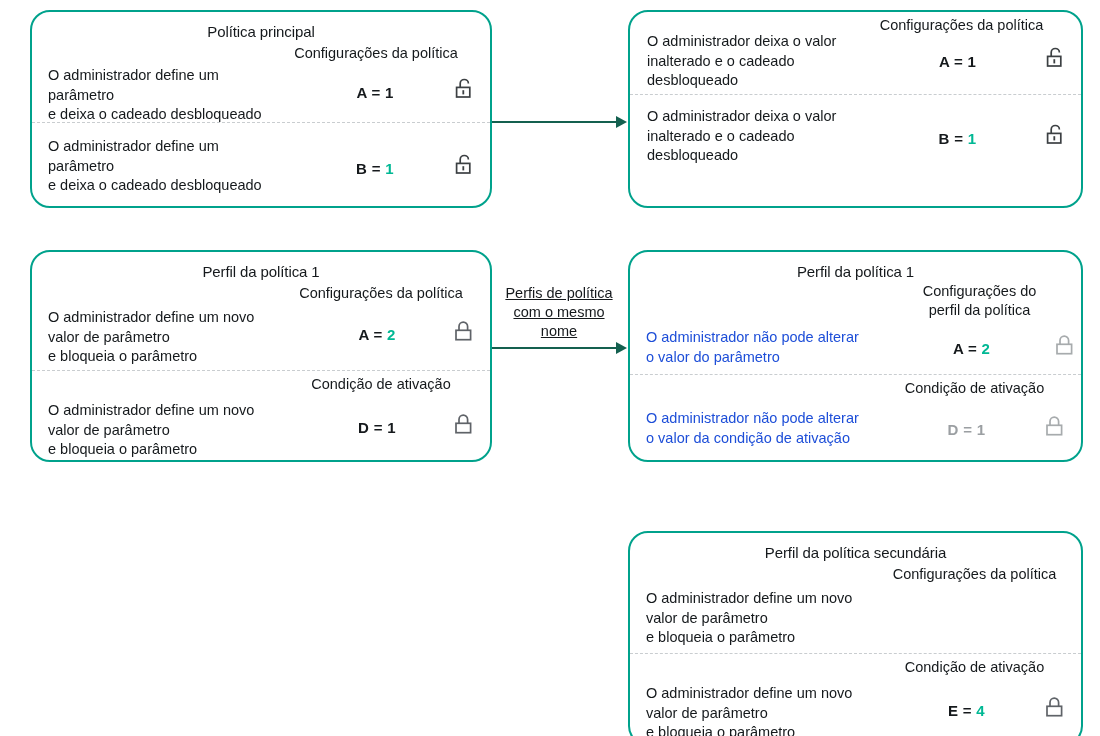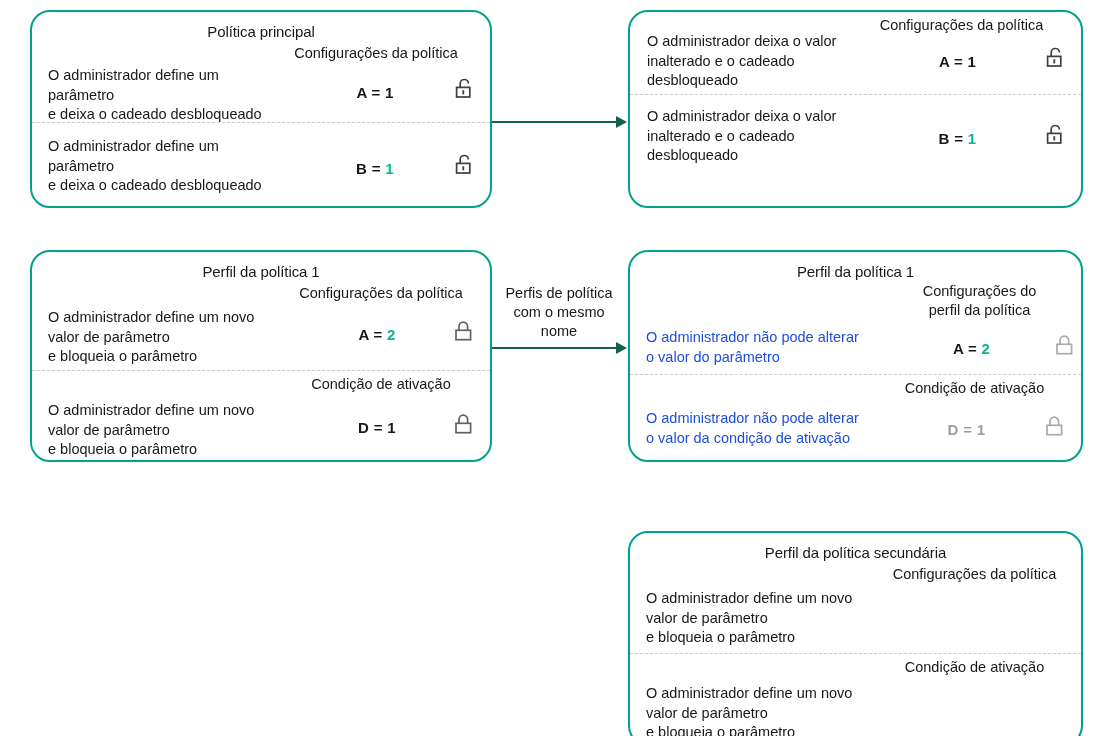--- a/index.html
+++ b/index.html
@@ -295,28 +295,37 @@
           <div class="row-group-label">Configurações da política</div>
         </div>
       </div>
 
       <div class="row" style="height:92px;padding-top:4px;">
         <div class="row-desc" style="width:248px;padding-left:16px;padding-top:26px;">O administrador define um novo
 valor de parâmetro
  e bloqueia o parâmetro</div>
         <div class="row-right" style="padding-right:10px;">
           <div class="row-group-label">Condição de ativação</div>
+          <div class="kv-line" style="margin-top:18px;">
+            <div class="kv" style="padding-left:10px;"><span>E =</span> <span class="val">4</span></div>
+            <span class="lock">
+              <svg viewBox="0 0 22 24" width="22" height="24" aria-hidden="true">
+                <path d="M5.0 11.2 V7.4 a4.3 4.3 0 0 1 8.6 0 V11.2" fill="none" stroke="#5f6368" stroke-width="1.7"></path>
+                <rect x="2.0" y="11.3" width="14.6" height="9.4" fill="none" stroke="#5f6368" stroke-width="1.7"></rect>
+              </svg>
+            </span>
+          </div>
         </div>
       </div>
 
     </div>
   </div>
 
   <div class="arrow-line" style="left:492px;top:121px;width:126px;"></div>
   <div class="arrow-head" style="left:616px;top:116px;"></div>
 
-  <div class="arrow-label" style="left:492px;top:284px;width:134px;">Perfis de política
+  <div class="arrow-label" style="left:492px;top:284px;width:134px;text-decoration:underline;">Perfis de política
 com o mesmo
 nome</div>
   <div class="arrow-line" style="left:492px;top:347px;width:126px;"></div>
   <div class="arrow-head" style="left:616px;top:342px;"></div>
 
 </div>
 
 </body></html>

